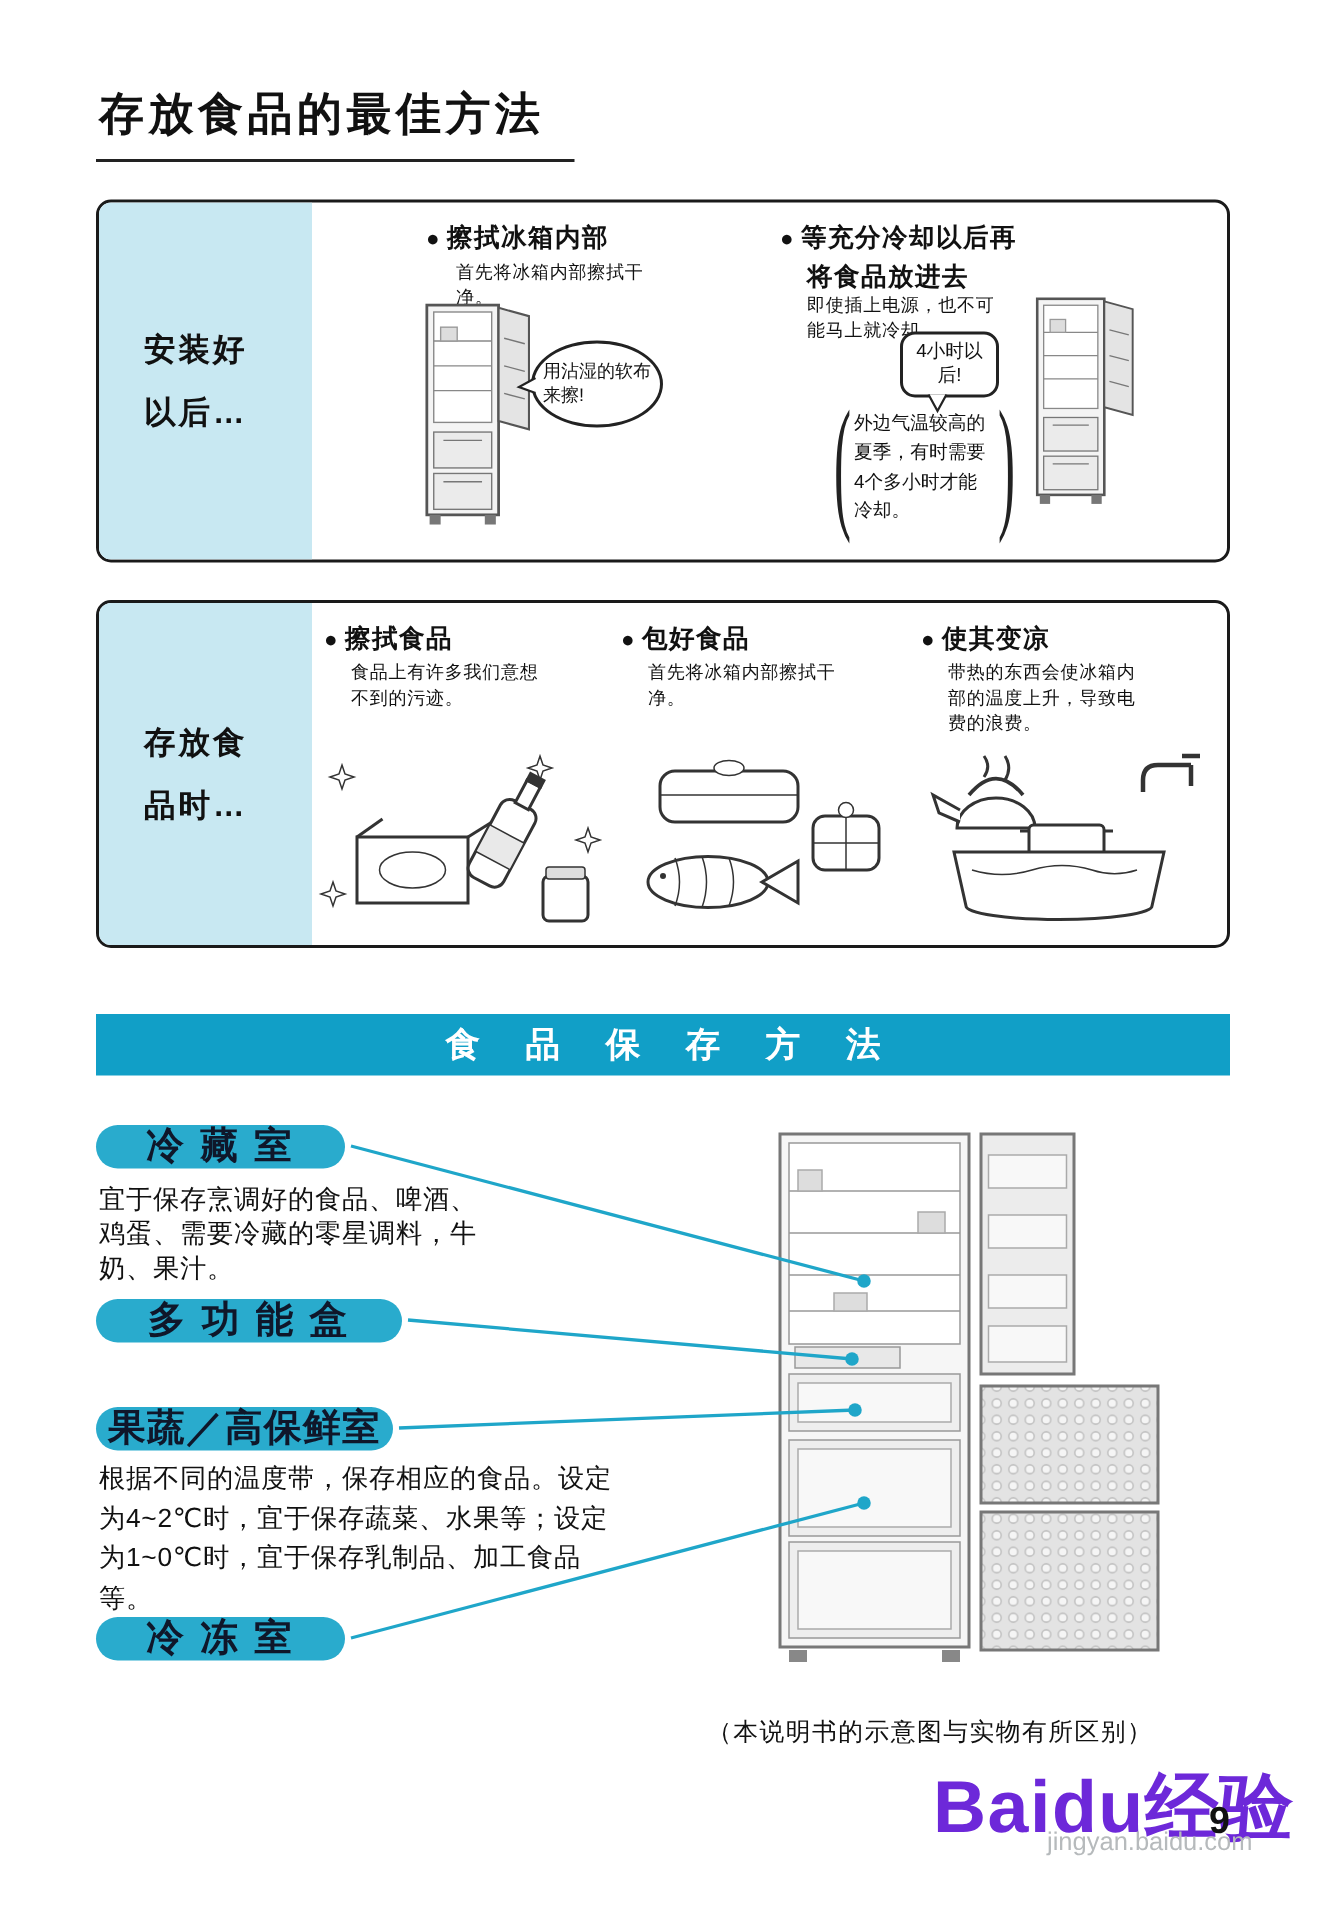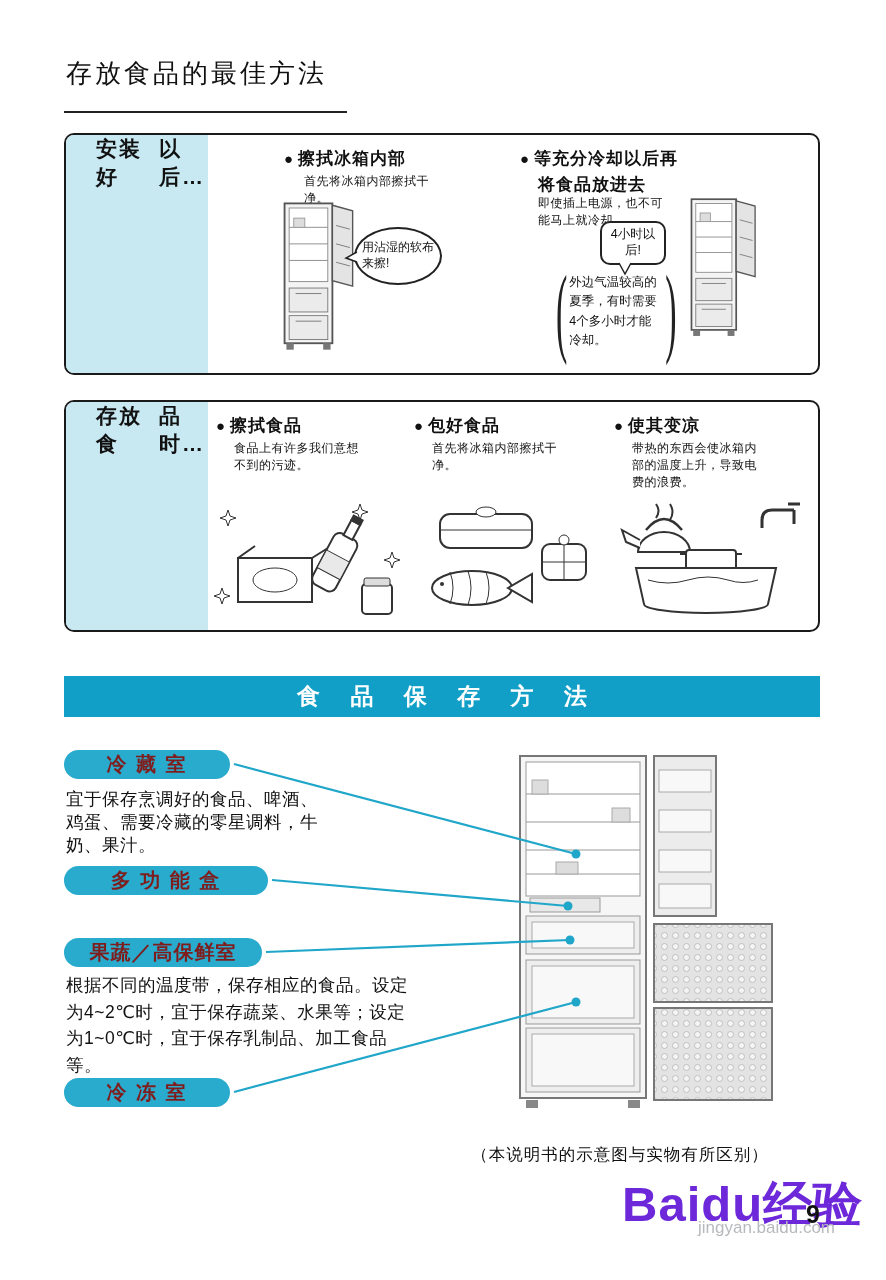--- a/index.html
+++ b/index.html
@@ -1,27 +1,27 @@
 <!DOCTYPE html>
 <html><head>
 <meta charset="utf-8">
 <style>
   *{margin:0;padding:0;box-sizing:border-box}
   html,body{background:#fff}
   body{width:886px;height:1280px;position:relative;font-family:"Liberation Sans","DejaVu Sans",sans-serif;color:#111;overflow:hidden}
   .abs{position:absolute}
 
   
-  #page-title{left:64px;top:56px;font-size:26px;font-weight:normal;letter-spacing:3px;padding:0 20px 20px 2px;border-bottom:2px solid #222}
+  #page-title{left:64px;top:56px;font-size:30px;font-weight:bold;letter-spacing:3px;padding:0 20px 9px 2px;border-bottom:2px solid #222}
 
   
   .frame{left:64px;width:756px;border:2px solid #1a1a1a;border-radius:10px;display:flex;overflow:hidden;background:#fff}
   #box-install{top:133px;height:242px}
   #box-storing{top:400px;height:232px}
-  .frame-side{width:142px;flex:none;background:#c8e8f2;display:flex;flex-direction:row;justify-content:center;padding-left:30px;gap:14px;font-size:21px;font-weight:bold;letter-spacing:2px}
+  .frame-side{width:142px;flex:none;background:#c8e8f2;display:flex;flex-direction:column;justify-content:center;padding-left:30px;gap:14px;font-size:21px;font-weight:bold;letter-spacing:2px}
   .frame-content{flex:1;position:relative}
 
   .item-head{position:absolute;font-size:17px;font-weight:bold;letter-spacing:1px;white-space:nowrap}
   .item-head .bullet{font-size:15px;margin-right:4px}
   .small-desc{position:absolute;font-size:12px;line-height:1.4;letter-spacing:.5px}
 
   
   #wipe-head{left:76px;top:12px}
   #wipe-desc{left:96px;top:38px;width:132px}
   #fridge-1{left:60px;top:62px}
@@ -47,21 +47,21 @@
   .food-art{position:absolute;top:98px}
   #food-art-0{left:2px}
   #food-art-1{left:202px}
   #food-art-2{left:400px}
 
   
   #banner{left:64px;top:676px;width:756px;height:41px;background:#119fc7;color:#fff;font-size:23px;font-weight:bold;letter-spacing:12px;text-align:center;line-height:41px;padding-left:12px}
 
   
   #preservation{left:64px;top:748px;width:756px;height:406px}
-  .pill{position:absolute;background:#29abcd;color:#7f1d1d;font-weight:bold;font-size:20px;letter-spacing:2px;text-align:center;height:29px;line-height:29px;border-radius:15px}
+  .pill{position:absolute;background:#29abcd;color:#0f172a;font-weight:bold;font-size:25px;letter-spacing:2px;text-align:center;height:29px;line-height:29px;border-radius:15px}
   #pill-0{left:0;top:2px;width:166px}
   #pill-1{left:0;top:118px;width:204px}
   #pill-2{left:0;top:190px;width:198px;letter-spacing:1px}
   #pill-3{left:0;top:330px;width:166px}
   .pres-desc{position:absolute;font-size:17.5px;line-height:1.3;letter-spacing:.5px}
   #pres-desc-0{left:2px;top:40px;width:258px}
   #pres-desc-1{left:2px;top:156px;width:300px}
   #pres-desc-2{left:2px;top:224px;width:354px;line-height:1.52}
   #pres-desc-3{left:2px;top:368px;width:240px}
   #fridge-diagram{position:absolute;left:452px;top:6px}

